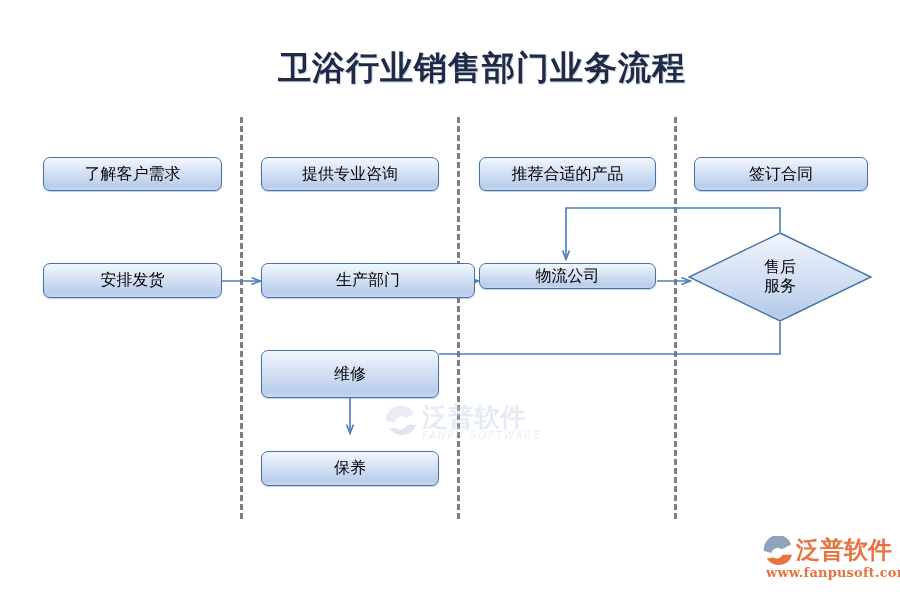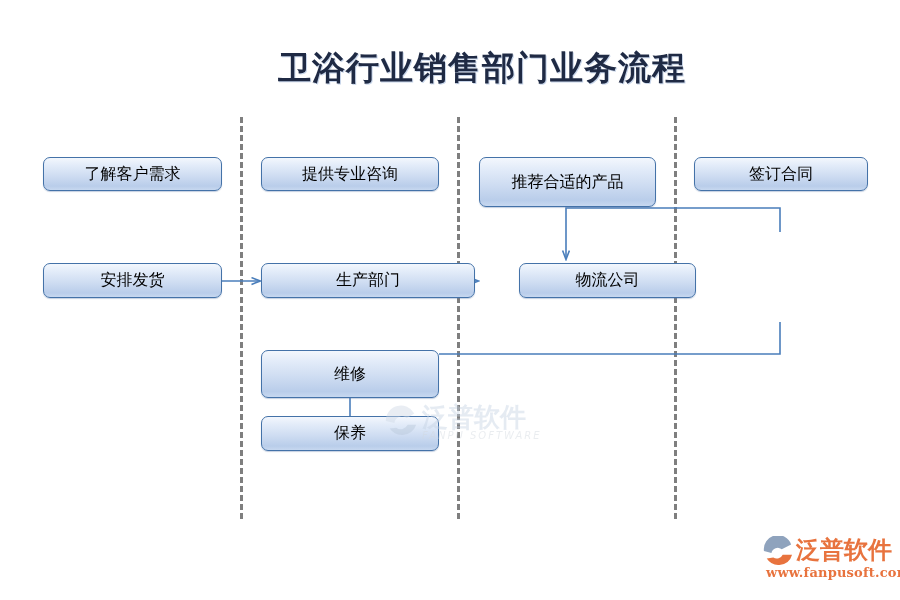--- a/index.html
+++ b/index.html
@@ -200,48 +200,66 @@
   </svg>
 
   <div class="node" style="left:43px;  top:157px; width:179px; height:34px;">
     <span>了解客户需求</span>
   </div>
 
   <div class="node" style="left:261px; top:157px; width:178px; height:34px;">
     <span>提供专业咨询</span>
   </div>
 
-  <div class="node" style="left:479px; top:157px; width:177px; height:50px;">
+  <div class="node" style="left:479px; top:157px; width:177px; height:34px;">
     <span>推荐合适的产品</span>
   </div>
 
   <div class="node" style="left:43px;  top:263px; width:179px; height:35px;">
     <span>安排发货</span>
   </div>
 
   <div class="node" style="left:694px; top:157px; width:174px; height:34px;">
     <span>签订合同</span>
   </div>
 
   <div class="node" style="left:261px; top:263px; width:214px; height:35px;">
     <span>生产部门</span>
   </div>
 
-  <div class="node" style="left:479px; top:263px; width:177px; height:35px;margin-left:40px;">
+  <div class="node" style="left:479px; top:263px; width:177px; height:26px;">
     <span>物流公司</span>
   </div>
 
   <div class="node" style="left:261px; top:350px; width:178px; height:48px;">
     <span>维修</span>
   </div>
 
-  <div class="node" style="left:261px; top:416px; width:178px; height:35px;">
+  <div class="node" style="left:261px; top:451px; width:178px; height:35px;">
     <span>保养</span>
   </div>
 
+  <div class="diamond-wrap" style="left:688px; top:232px; width:184px; height:90px;">
+    <svg width="184" height="90" viewBox="0 0 184 90">
+      <defs>
+        <linearGradient id="dgrad" x1="0" y1="0" x2="0" y2="1">
+          <stop offset="0%" stop-color="#f3f7fd"></stop>
+          <stop offset="25%" stop-color="#e1eaf8"></stop>
+          <stop offset="60%" stop-color="#cedcf1"></stop>
+          <stop offset="92%" stop-color="#b6cbe9"></stop>
+          <stop offset="100%" stop-color="#c5d7ef"></stop>
+        </linearGradient>
+      </defs>
+      <polygon points="92,1 183,45 92,89 1,45" fill="url(#dgrad)" stroke="#4472a8" stroke-width="1.4"></polygon>
+    </svg>
+    <div class="diamond-label">
+      <span>售后</span>
+      <span>服务</span>
+    </div>
+  </div>
 
   <div id="watermark">
     <svg class="wm-mark" viewBox="0 0 40 40">
       <path d="M4,20 A16,16 0 0 1 34,12 L26,17 A8,8 0 0 0 13,22 Z" fill="#cfd9e6"></path>
       <path d="M8,28 A16,16 0 0 0 36,24 L27,24 A8,8 0 0 1 15,27 Z" fill="#b9c8da"></path>
     </svg>
     <div class="wm-text">泛普软件</div>
     <div class="wm-sub">FANPU SOFTWARE</div>
   </div>
 

